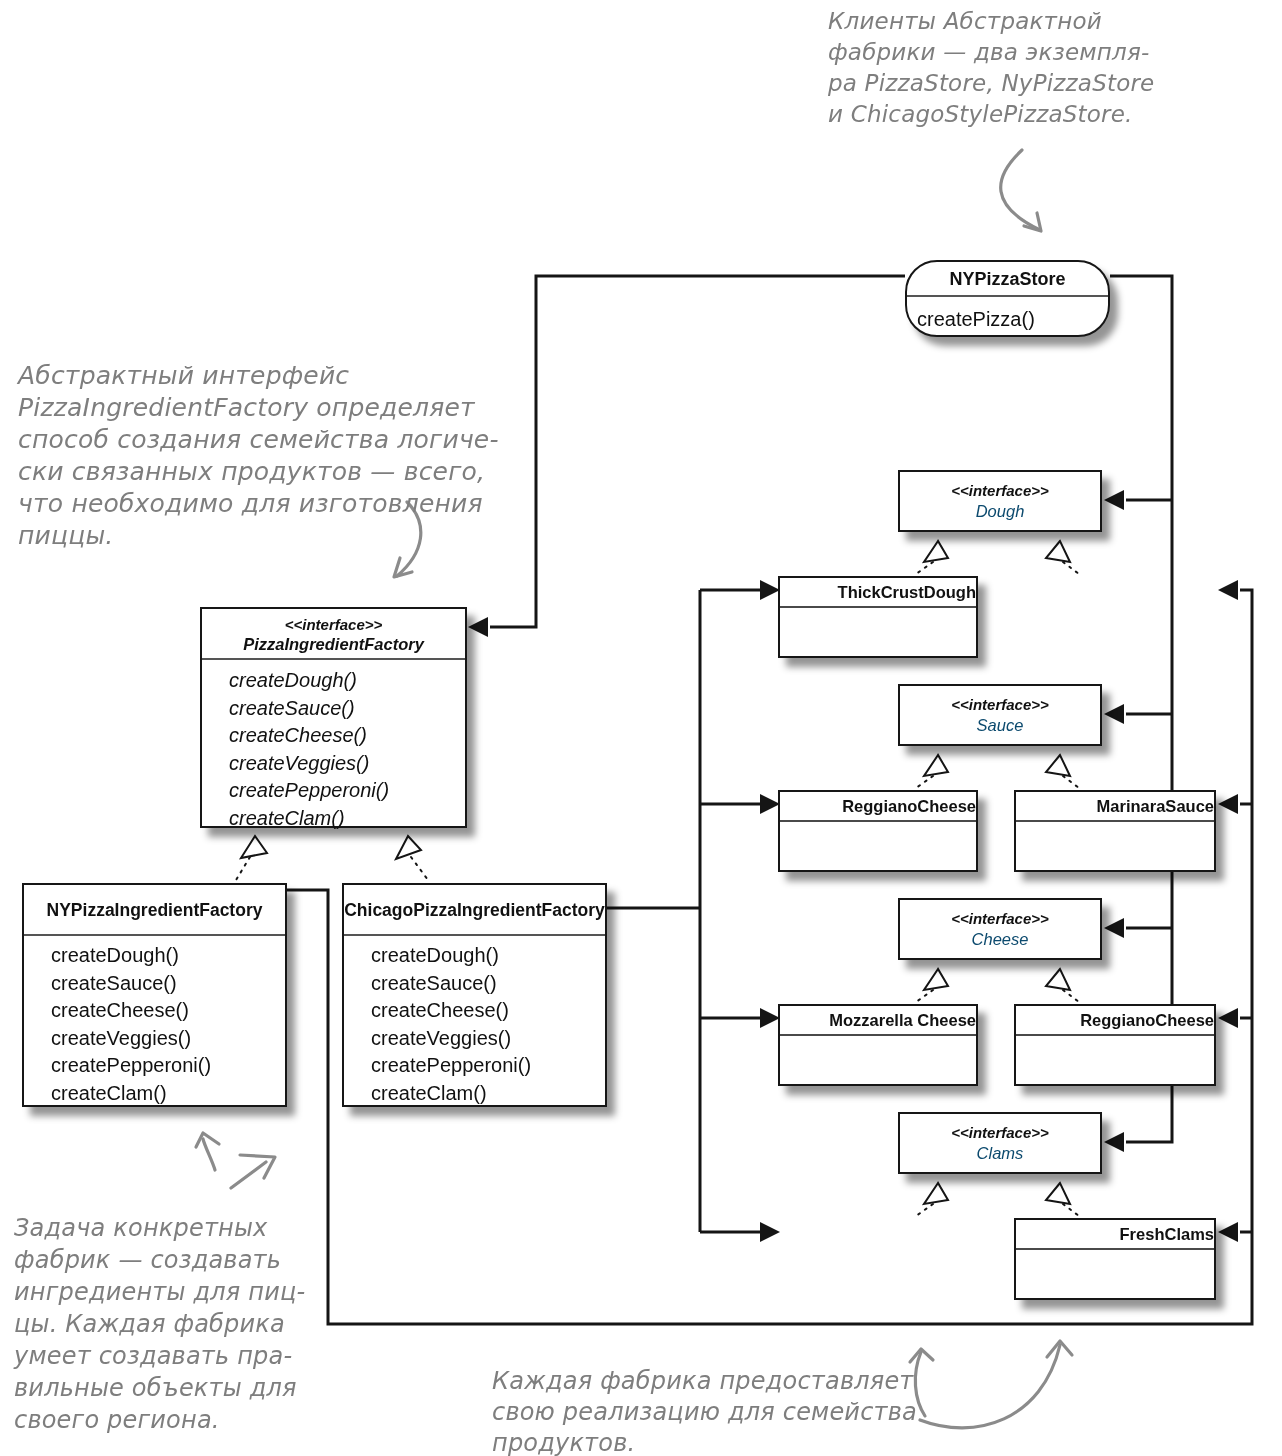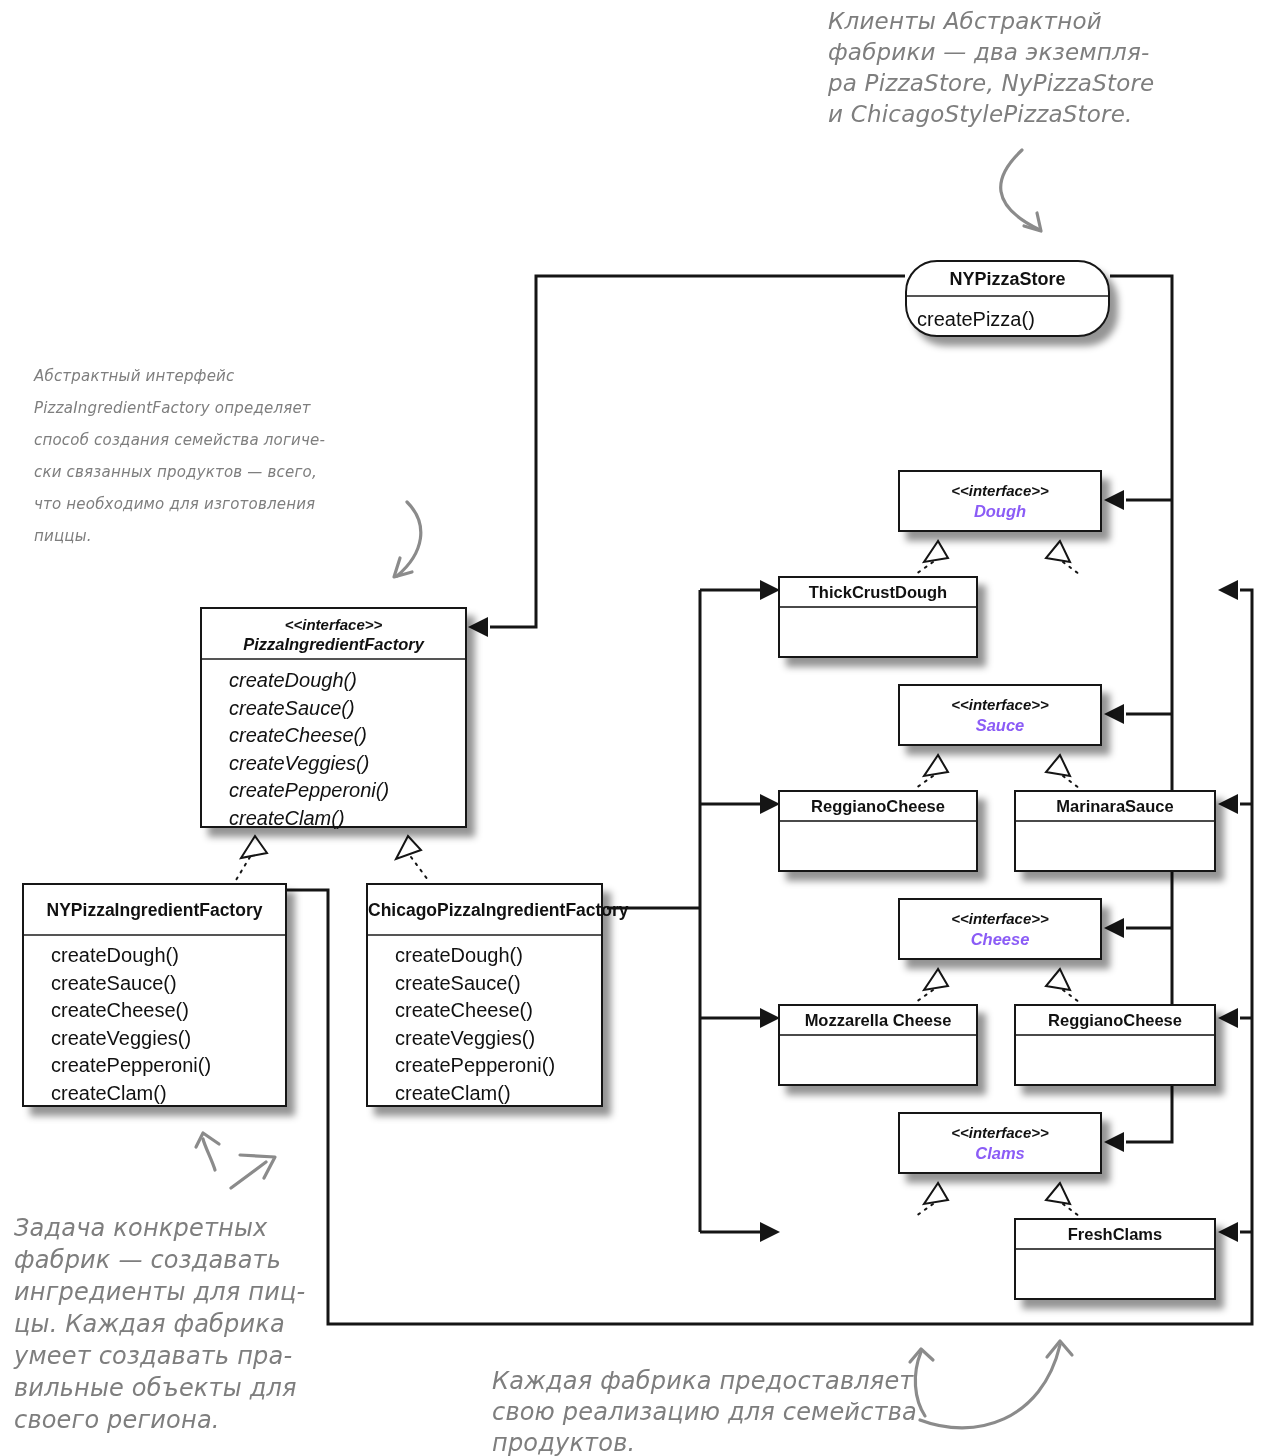--- a/index.html
+++ b/index.html
@@ -19,41 +19,41 @@
   .store .btitle{height:33px;line-height:34px;font-size:18px;border-bottom:2px solid #555;}
   .store .bmethods{padding:9px 0 0 10px;}
 
   .pif{left:200px;top:607px;width:267px;height:221px;}
   .pif .btitle{padding:6px 0 4px;border-bottom:2px solid #555;}
   .pif .stereo{font-size:15px;line-height:19px;}
   .pif .iname{font-size:16.5px;line-height:20px;}
   .pif .m{line-height:27.5px;}
 
   .nyf{left:22px;top:883px;width:265px;height:224px;}
-  .chf{left:342px;top:883px;width:237px;height:224px;margin-left:24px;}
+  .chf{left:342px;top:883px;width:265px;height:224px;}
   .nyf .btitle,.chf .btitle{height:49px;line-height:51px;font-size:17.5px;border-bottom:2px solid #555;}
   .nyf .bmethods,.chf .bmethods{padding-top:6px;}
 
   
   .gI{left:898px;width:204px;height:62px;text-align:center;padding-top:9px;}
   .gI .stereo{font-weight:bold;font-style:italic;font-size:15px;line-height:20px;color:#111;}
-  .gI .iname{font-weight:bold;font-style:italic;font-size:16.5px;line-height:21px;color:#8b5cf6;}
+  .gI .iname{font-weight:normal;font-style:italic;font-size:16.5px;line-height:21px;color:#0c4a6e;}
   .gP{width:200px;height:82px;}
   .gPL{left:778px;}
   .gPR{left:1014px;width:202px;}
-  .gP .ptitle{height:28px;line-height:29px;font-weight:bold;font-size:16.5px;text-align:center;
+  .gP .ptitle{height:28px;line-height:29px;font-weight:bold;font-size:16.5px;text-align:right;
               border-bottom:2px solid #4a4a4a;color:#111;}
   .t0{top:470px}.t1{top:684px}.t2{top:898px}.t3{top:1112px}
   .p0{top:576px}.p1{top:790px}.p2{top:1004px}.p3{top:1218px}
 
   
   .note{position:absolute;z-index:3;color:#7e7e7e;font-family:"DejaVu Sans",sans-serif;
         font-style:italic;white-space:pre-line;letter-spacing:0.2px;}
   .noteA{left:828px;top:6px;font-size:23px;line-height:31px;}
-  .noteB{left:18px;top:360px;font-size:15px;line-height:32px;margin-left:16px;}
+  .noteB{left:18px;top:360px;font-size:25px;line-height:32px;}
   .noteC{left:14px;top:1212px;font-size:24px;line-height:32px;}
   .noteD{left:492px;top:1366px;font-size:24px;line-height:31px;}
 </style>
 </head>
 <body>
 
 <div class="stage">
 
   <svg class="layer" viewBox="0 0 1282 1456" xmlns="http://www.w3.org/2000/svg">
 

